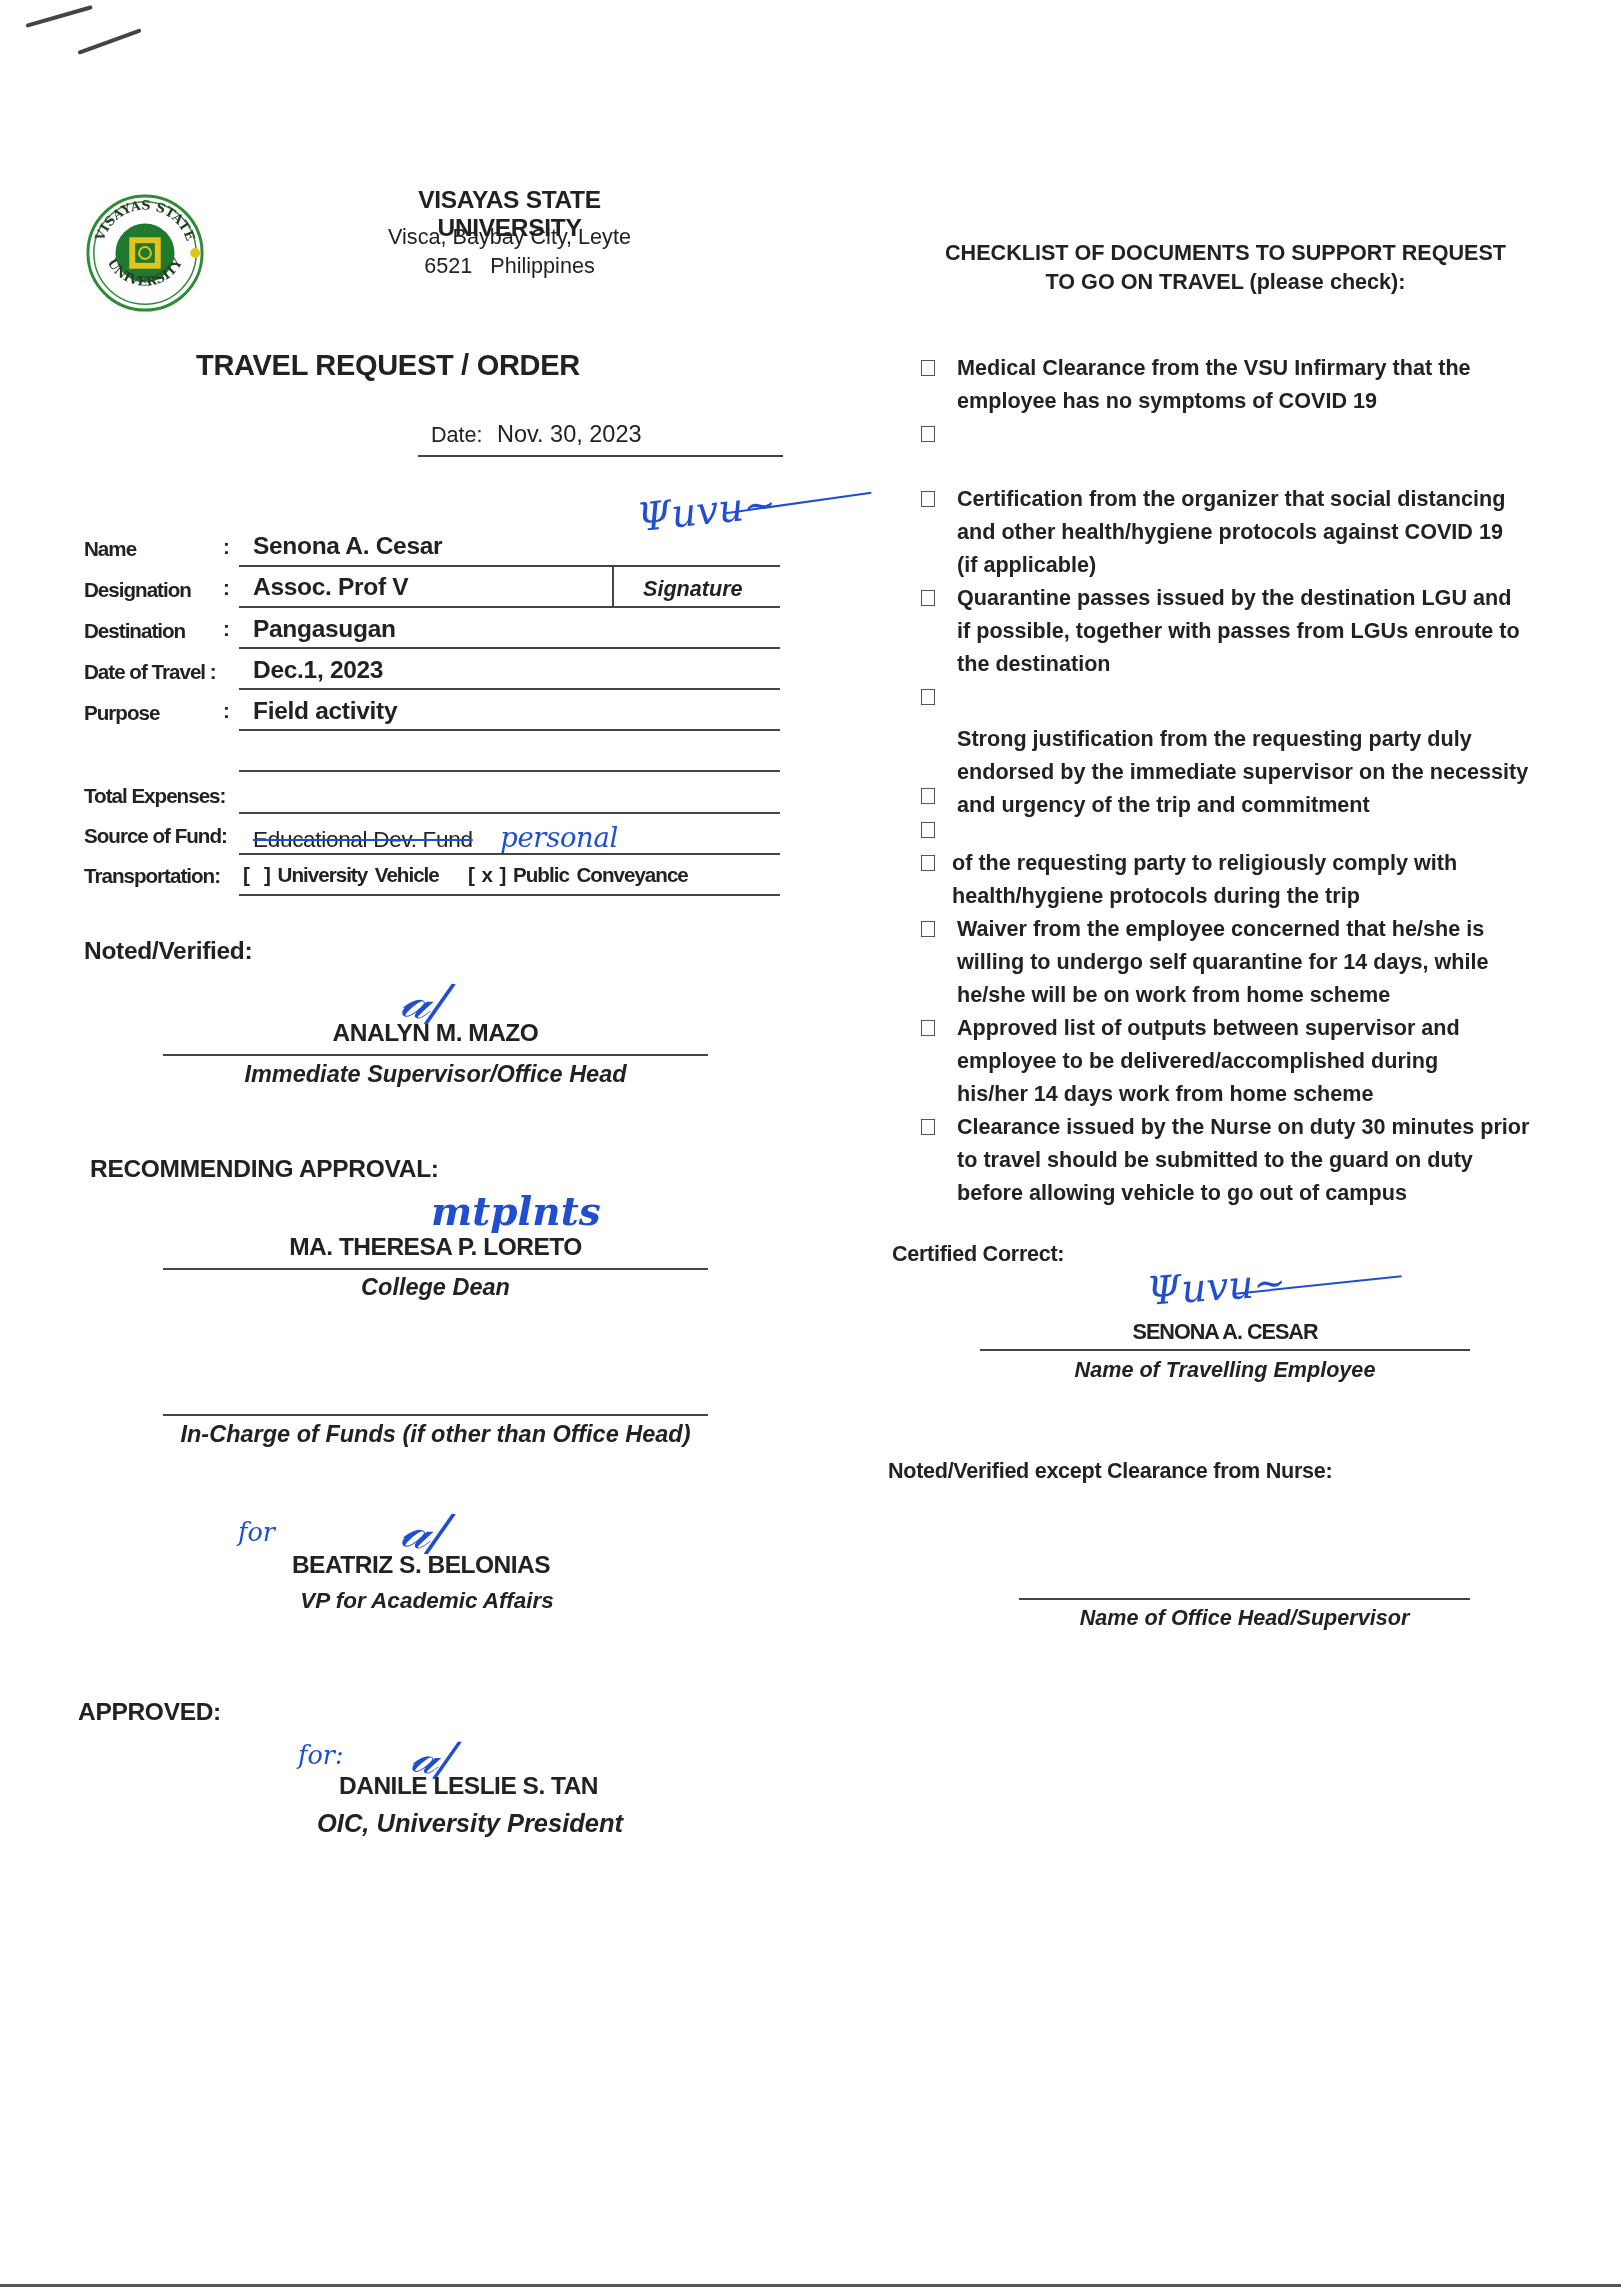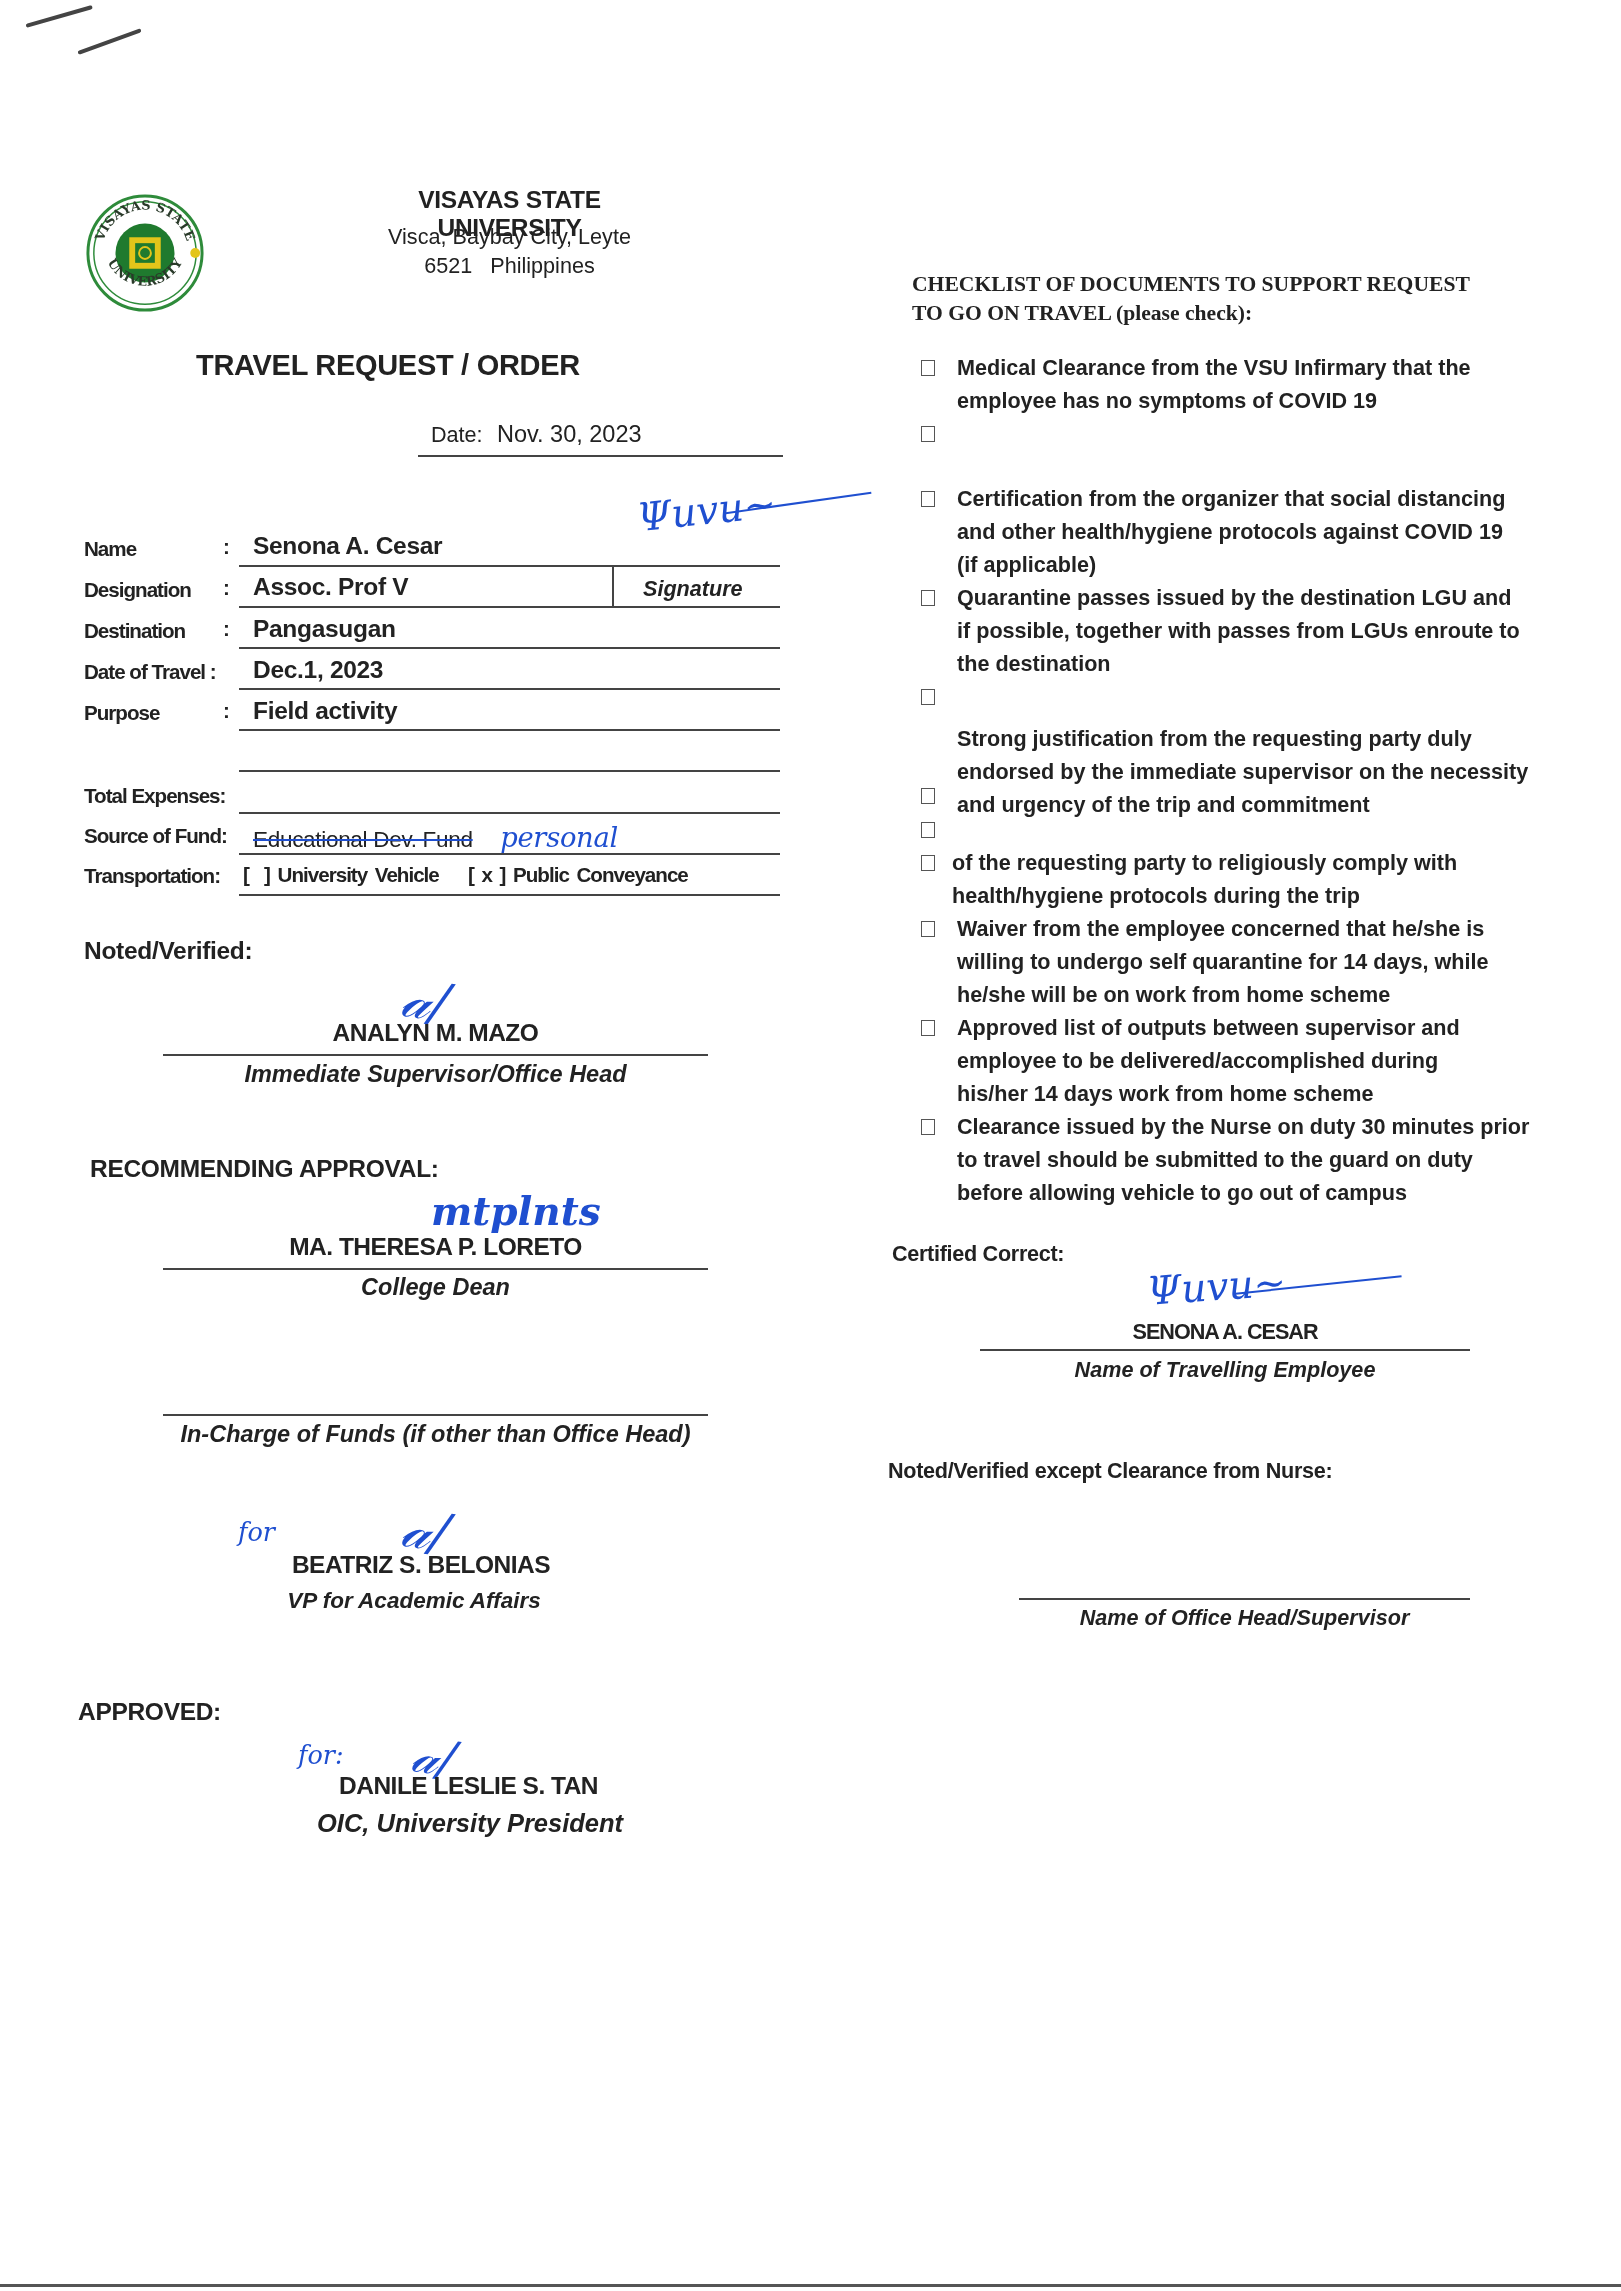--- a/index.html
+++ b/index.html
@@ -24,21 +24,21 @@
   .f-val { position:absolute; left:253px; font-size:24.5px; font-weight:bold; letter-spacing:-0.3px; }
   .sig-label { left:643px; top:576px; font-size:21.6px; font-weight:bold; font-style:italic; }
   .vsep { position:absolute; left:612px; top:565px; width:0; height:41px; border-left:2px solid #444; }
   .strike { text-decoration:line-through; text-decoration-color:#1f4fd0; text-decoration-thickness:2px; font-weight:normal; }
   .transport { position:absolute; left:243px; top:863px; font-size:20.6px; font-weight:bold; letter-spacing:-1px; word-spacing:2.9px; }
   
   .sec-head { position:absolute; font-size:24.5px; font-weight:bold; letter-spacing:-0.3px; }
   .signame { position:absolute; text-align:center; font-size:24.5px; font-weight:bold; letter-spacing:-0.5px; }
   .sigrole { position:absolute; text-align:center; font-size:23.5px; font-weight:bold; font-style:italic; }
   
-  .ck-title { left:912px; top:270px; width:627px; font-size:21.6px; font-weight:bold; line-height:29px;font-family:Liberation Serif, serif; }
+  .ck-title { left:912px; top:238px; width:627px; text-align:center; font-size:21.6px; font-weight:bold; line-height:29px; }
   .ck-item { position:absolute; left:921px; width:627px; font-size:21.6px; font-weight:bold; line-height:33px; }
   .ck-box { position:absolute; left:0; top:8.8px; width:11.8px; height:14.7px; border:1.5px solid #555; }
   .ck-text { margin-left:36px; display:block; }
   .ck-text.shift { margin-left:31px; }
   .staple { position:absolute; height:3.9px; background:#444; border-radius:2px; transform-origin:left center; }
 </style>
 </head>
 <body>
 
 <div class="staple" style="left:25.5px;top:23.5px;width:69px;transform:rotate(-16deg);"></div>
@@ -133,21 +133,21 @@
 <div class="signame" style="left:163px;top:1233px;width:545px;">MA. THERESA P. LORETO</div>
 <div class="line" style="left:163px;top:1268px;width:545px;"></div>
 <div class="sigrole" style="left:163px;top:1274px;width:545px;">College Dean</div>
 
 <div class="line" style="left:163px;top:1414px;width:545px;"></div>
 <div class="sigrole" style="left:163px;top:1421px;width:545px;">In-Charge of Funds (if other than Office Head)</div>
 
 <div class="ink abs" style="left:238px;top:1517px;font-size:25.5px;">for</div>
 <div class="ink abs" style="left:402px;top:1500px;font-size:53px;transform:rotate(8deg);">𝒶/</div>
 <div class="signame" style="left:225px;top:1551px;width:392px;">BEATRIZ S. BELONIAS</div>
-<div class="sigrole" style="left:218px;top:1588px;width:392px;font-size:22.5px;">VP for Academic Affairs</div>
+<div class="sigrole" style="left:231px;top:1588px;width:392px;font-size:22.5px;">VP for Academic Affairs</div>
 
 <div class="sec-head" style="left:78px;top:1698px;">APPROVED:</div>
 <div class="ink abs" style="left:298px;top:1740px;font-size:25.5px;">for:</div>
 <div class="ink abs" style="left:412px;top:1729px;font-size:49px;transform:rotate(8deg);">𝒶/</div>
 <div class="signame" style="left:284px;top:1772px;width:392px;text-align:left;padding-left:55px;box-sizing:border-box;">DANILE LESLIE S. TAN</div>
 <div class="sigrole" style="left:284px;top:1809px;width:392px;text-align:left;padding-left:33px;box-sizing:border-box;font-size:25.5px;">OIC, University President</div>
 
 <div class="abs ck-title">
   <div>CHECKLIST OF DOCUMENTS TO SUPPORT REQUEST</div>
   <div>TO GO ON TRAVEL (please check):</div>

